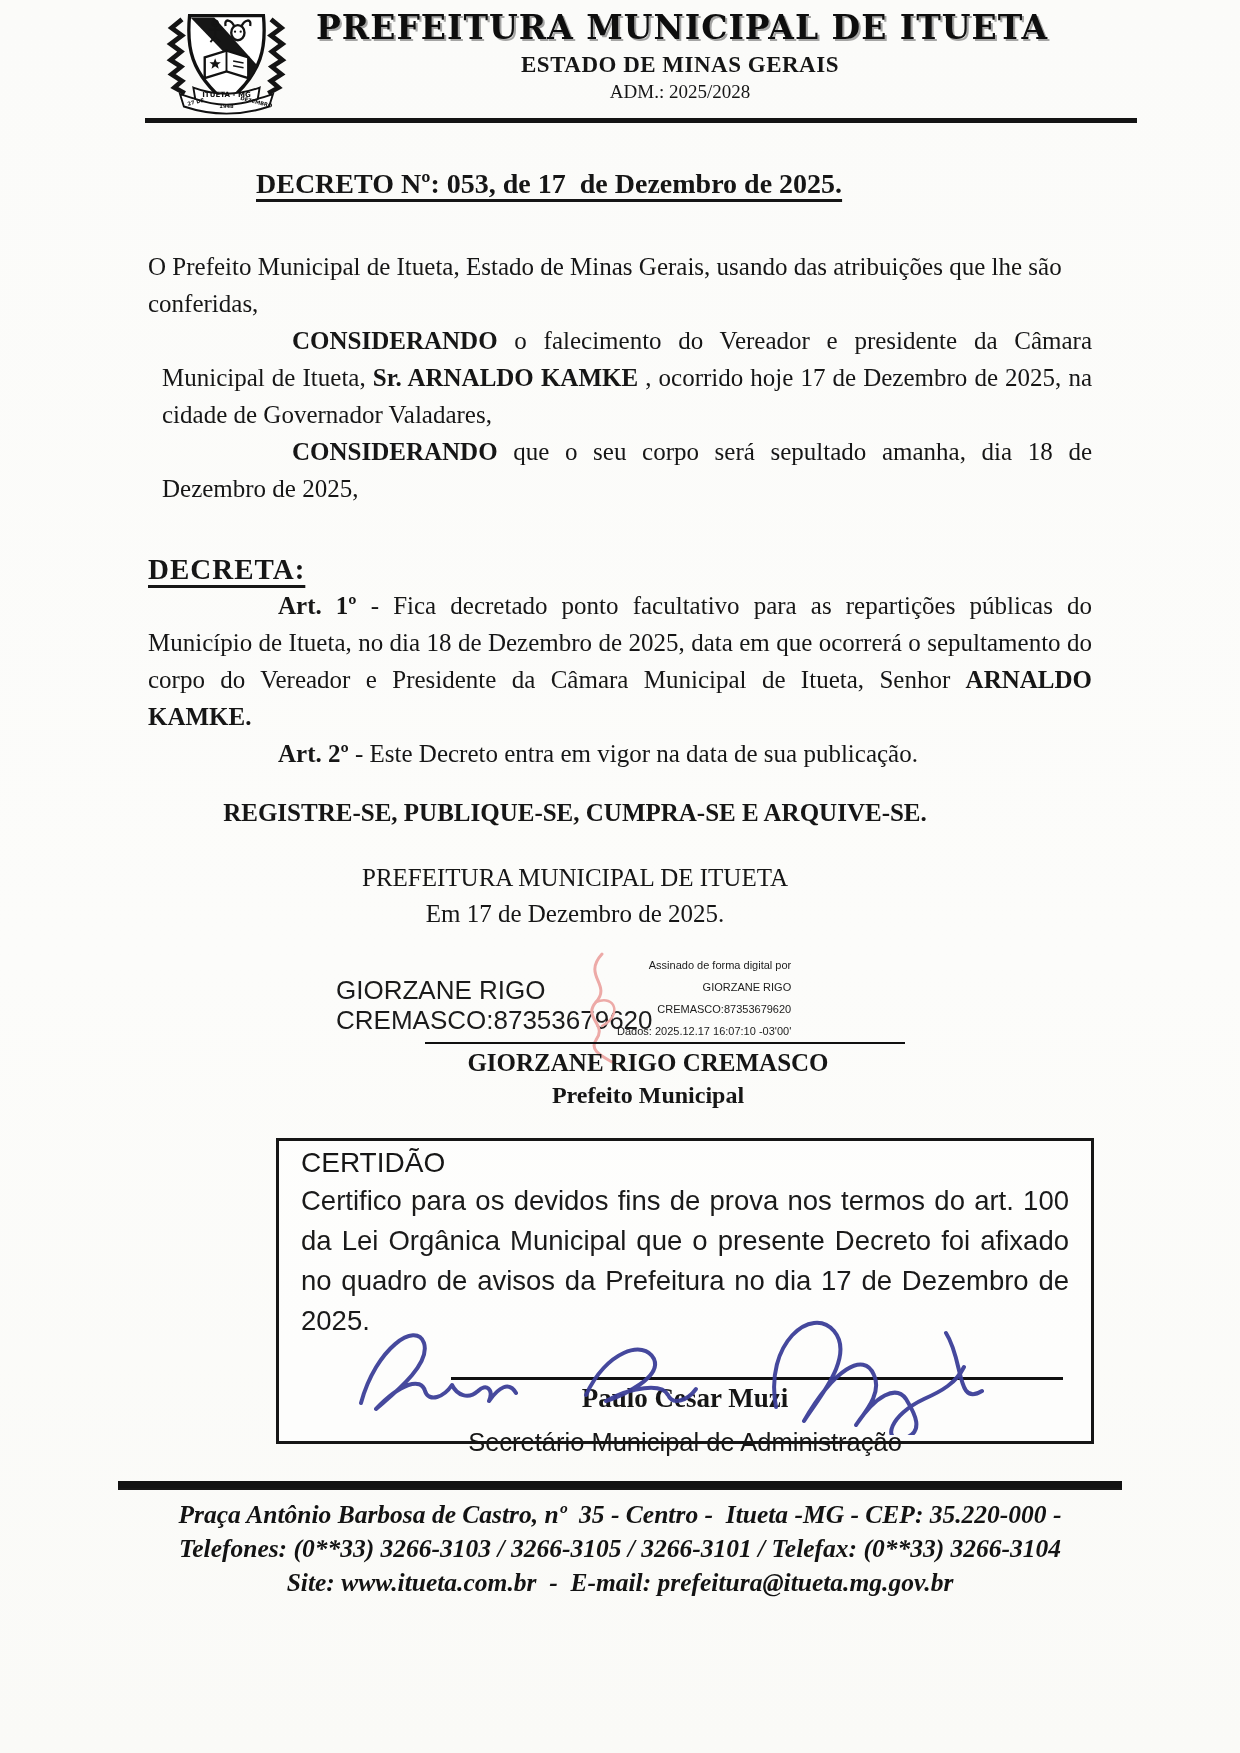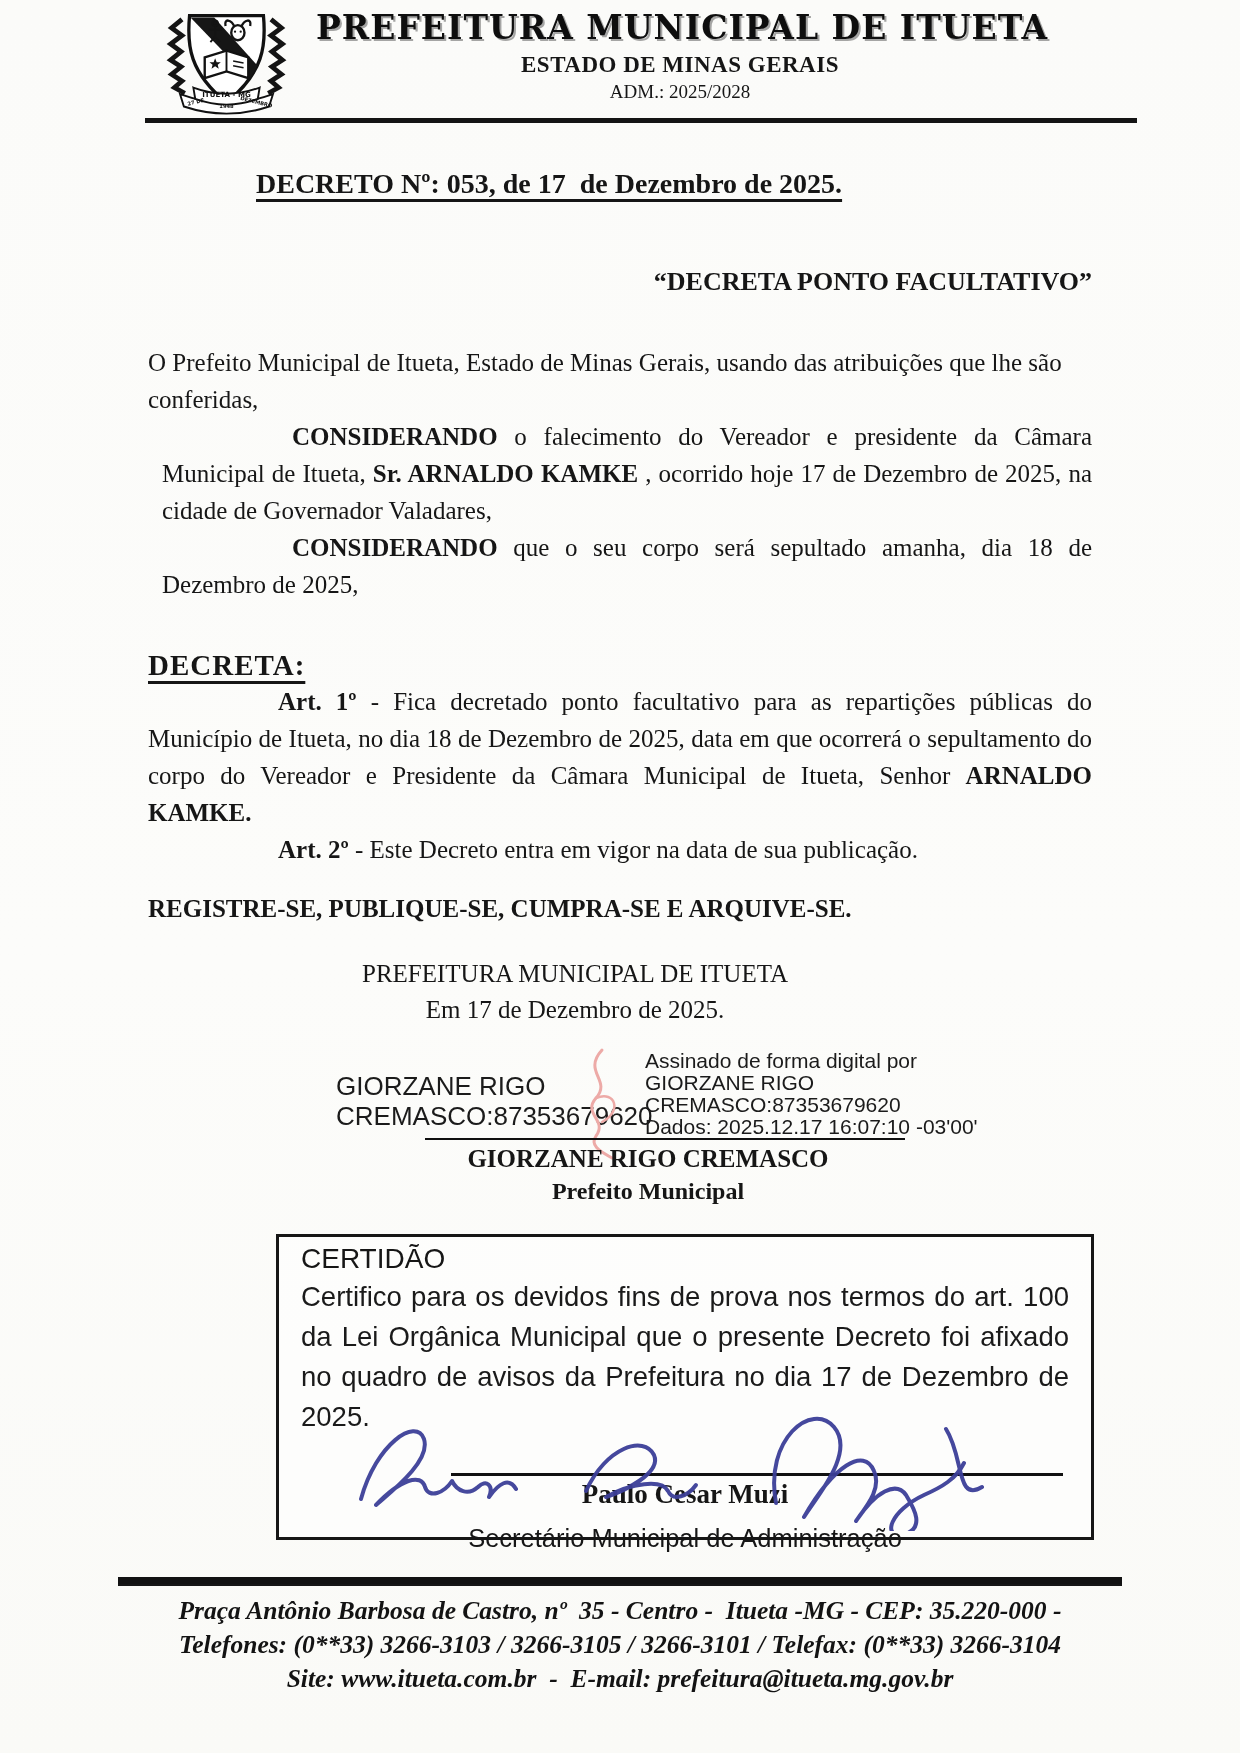--- a/index.html
+++ b/index.html
@@ -47,34 +47,34 @@
   .intro { margin: 46px 0 0 0; }
   p.cons { margin: 0 0 0 14px; text-align: justify; text-indent: 130px; }
   p.cons:first-of-type { margin-top: 12px; }
   .decreta-heading {
     margin: 44px 0 0 0; width: fit-content;
     font-size: 29px; font-weight: bold; line-height: 36px; letter-spacing: 1px;
     text-decoration: underline; text-decoration-thickness: 3px; text-underline-offset: 6px;
   }
   .art-block { }
   .art-block p { margin: 0; text-align: justify; text-indent: 130px; }
-  .closing { margin: 24px 90px 0 0; font-weight: bold; font-size: 25px; line-height: 34px; }
+  .closing { margin: 24px 90px 0 0; text-align: center; font-weight: bold; font-size: 25px; line-height: 34px; }
   .place-block { margin: 30px 90px 0 0; text-align: center; font-size: 25px; line-height: 36px; }
 
   
   .sig-digital { position: relative; margin-top: 22px; height: 168px; }
   .sig-subject {
     position: absolute; left: 188px; top: 21px; width: 318px;
     font-family: "Liberation Sans", "DejaVu Sans", sans-serif;
     font-size: 26px; line-height: 30px; color: #1b1b1b;
   }
   .sig-details {
-    position: absolute; left: 497px; top: 0;
+    position: absolute; left: 469px; top: 0;
     font-family: "Liberation Sans", "DejaVu Sans", sans-serif;
-    font-size: 21px; line-height: 22px; color: #1b1b1b;
+    font-size: 11px; line-height: 22px; color: #1b1b1b; text-align: right;
   }
   .sig-details div { white-space: nowrap; }
   .sig-ribbon { position: absolute; left: 414px; top: -6px; }
   .sig-rule { position: absolute; left: 277px; top: 88px; width: 480px; border-top: 2.5px solid #101010; }
   .sig-name { position: absolute; left: 250px; top: 94px; width: 500px; text-align: center; font-weight: bold; font-size: 25px; line-height: 30px; }
   .sig-role { position: absolute; left: 250px; top: 126px; width: 500px; text-align: center; font-weight: bold; font-size: 24px; line-height: 30px; }
 
   
   .certidao {
     margin: 16px 0 0 128px; width: 818px;
@@ -156,21 +156,20 @@
       <div class="h-sub">ESTADO DE MINAS GERAIS</div>
       <div class="h-adm">ADM.: 2025/2028</div>
     </div>
   </div>
   <div class="header-rule"></div>
 
   <div class="content">
 
     <div class="decree-title">DECRETO Nº: 053, de 17&nbsp; de Dezembro de 2025.</div>
 
-    <div class="epigraph">“DECRETA PONTO FACULTATIVO”</div>
 
     <p class="intro"><span>O Prefeito Municipal de Itueta, Estado de Minas Gerais, usando das atribuições que lhe são conferidas,</span></p>
 
     <p class="cons"><span class="b">CONSIDERANDO</span><span> o falecimento do Vereador e presidente da Câmara Municipal de Itueta, </span><span class="b">Sr. ARNALDO KAMKE</span><span> , ocorrido hoje 17 de Dezembro de 2025, na cidade de Governador Valadares,</span></p>
 
     <p class="cons"><span class="b">CONSIDERANDO</span><span> que o seu corpo será sepultado amanha, dia 18 de Dezembro de 2025,</span></p>
 
     <div class="decreta-heading">DECRETA:</div>
 
     <div class="art-block">

